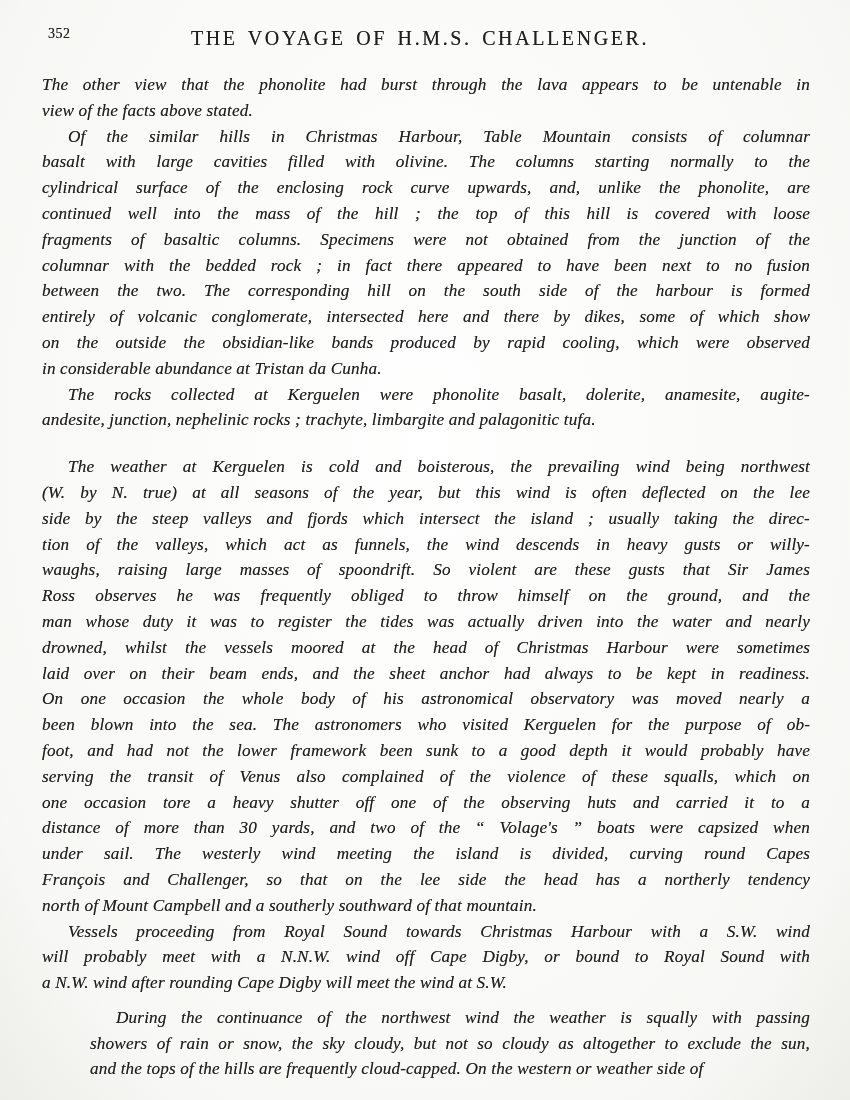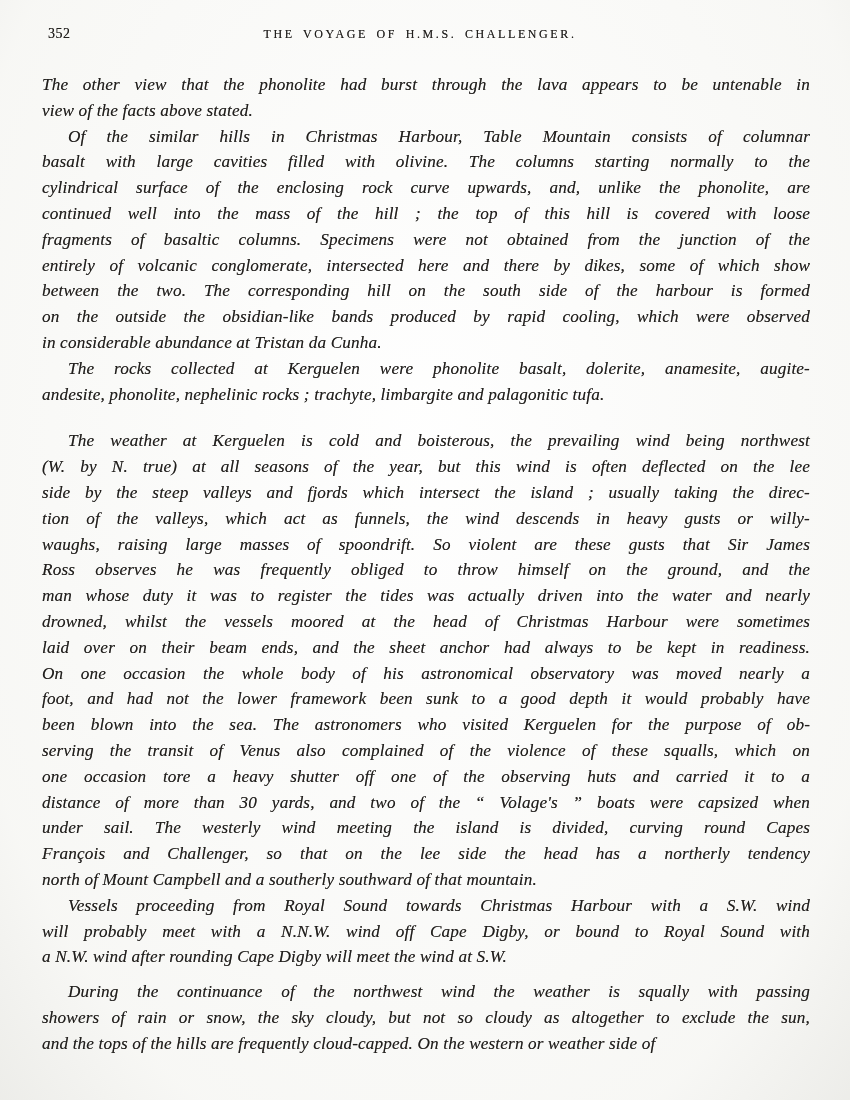--- a/index.html
+++ b/index.html
@@ -35,21 +35,21 @@
     font-size: 14px;
     letter-spacing: 0.5px;
     text-shadow: 0 0 0.5px rgba(20,18,16,0.65);
   }
   .running-title {
     position: absolute;
     left: 0;
     right: 12px;
     top: 3px;
     text-align: center;
-    font-size: 12px;
+    font-size: 20px;
     letter-spacing: 2.6px;
     word-spacing: 3px;
     text-shadow: 0 0 0.5px rgba(20,18,16,0.6);
     white-space: nowrap;
   }
   .body-text {
     position: absolute;
     top: 72px;
     left: 42px;
     width: 768px;
@@ -79,53 +79,54 @@
       <div class="paragraph">
         <div class="line">The other view that the phonolite had burst through the lava appears to be untenable in</div>
         <div class="line last">view of the facts above stated.</div>
       </div>
       <div class="paragraph">
         <div class="line indent">Of the similar hills in Christmas Harbour, Table Mountain consists of columnar</div>
         <div class="line">basalt with large cavities filled with olivine.  The columns starting normally to the</div>
         <div class="line">cylindrical surface of the enclosing rock curve upwards, and, unlike the phonolite, are</div>
         <div class="line">continued well into the mass of the hill ; the top of this hill is covered with loose</div>
         <div class="line">fragments of basaltic columns.  Specimens were not obtained from the junction of the</div>
+        <div class="line">columnar with the bedded rock ;  in fact there appeared to have been next to no fusion</div>
+        <div class="line">between the two.  The corresponding hill on the south side of the harbour is formed</div>
         <div class="line">entirely of volcanic conglomerate, intersected here and there by dikes, some of which show</div>
-        <div class="line">between the two.  The corresponding hill on the south side of the harbour is formed</div>
         <div class="line">on the outside the obsidian-like bands produced by rapid cooling, which were observed</div>
         <div class="line last">in considerable abundance at Tristan da Cunha.</div>
       </div>
       <div class="paragraph">
         <div class="line indent">The rocks collected at Kerguelen were phonolite basalt, dolerite, anamesite, augite-</div>
-        <div class="line last">andesite, phonolite, nephelinic rocks ; trachyte, limbargite and palagonitic tufa.</div>
+        <div class="line last">andesite, junction, nephelinic rocks ; trachyte, limbargite and palagonitic tufa.</div>
       </div>
       <div class="paragraph" style="margin-top: 21px;">
         <div class="line indent">The weather at Kerguelen is cold and boisterous, the prevailing wind being northwest</div>
         <div class="line">(W. by N. true) at all seasons of the year, but this wind is often deflected on the lee</div>
         <div class="line">side by the steep valleys and fjords which intersect the island ; usually taking the direc-</div>
         <div class="line">tion of the valleys, which act as funnels, the wind descends in heavy gusts or willy-</div>
         <div class="line">waughs, raising large masses of spoondrift.  So violent are these gusts that Sir James</div>
         <div class="line">Ross observes he was frequently obliged to throw himself on the ground, and the</div>
         <div class="line">man whose duty it was to register the tides was actually driven into the water and nearly</div>
         <div class="line">drowned, whilst the vessels moored at the head of Christmas Harbour were sometimes</div>
         <div class="line">laid over on their beam ends, and the sheet anchor had always to be kept in readiness.</div>
         <div class="line">On one occasion the whole body of his astronomical observatory was moved nearly a</div>
+        <div class="line">been blown into the sea.  The astronomers who visited Kerguelen for the purpose of ob-</div>
         <div class="line">foot, and had not the lower framework been sunk to a good depth it would probably have</div>
-        <div class="line">been blown into the sea.  The astronomers who visited Kerguelen for the purpose of ob-</div>
         <div class="line">serving the transit of Venus also complained of the violence of these squalls, which on</div>
         <div class="line">one occasion tore a heavy shutter off one of the observing huts and carried it to a</div>
         <div class="line">distance of more than 30 yards, and two of the “ Volage's ” boats were capsized when</div>
         <div class="line">under sail.  The westerly wind meeting the island is divided, curving round Capes</div>
         <div class="line">François and Challenger, so that on the lee side the head has a northerly tendency</div>
         <div class="line last">north of Mount Campbell and a southerly southward of that mountain.</div>
       </div>
       <div class="paragraph">
         <div class="line indent">Vessels proceeding from Royal Sound towards Christmas Harbour with a S.W. wind</div>
         <div class="line">will probably meet with a N.N.W. wind off Cape Digby, or bound to Royal Sound with</div>
         <div class="line last">a N.W. wind after rounding Cape Digby will meet the wind at S.W.</div>
       </div>
-      <div class="paragraph" style="margin-top: 9px;">
+      <div class="paragraph" style="margin-top: 9px; margin-left: 48px;">
         <div class="line indent">During the continuance of the northwest wind the weather is squally with passing</div>
         <div class="line">showers of rain or snow, the sky cloudy, but not so cloudy as altogether to exclude the sun,</div>
         <div class="line last">and the tops of the hills are frequently cloud-capped.  On the western or weather side of</div>
       </div>
     </div>
 </div>
 
 </body></html>

